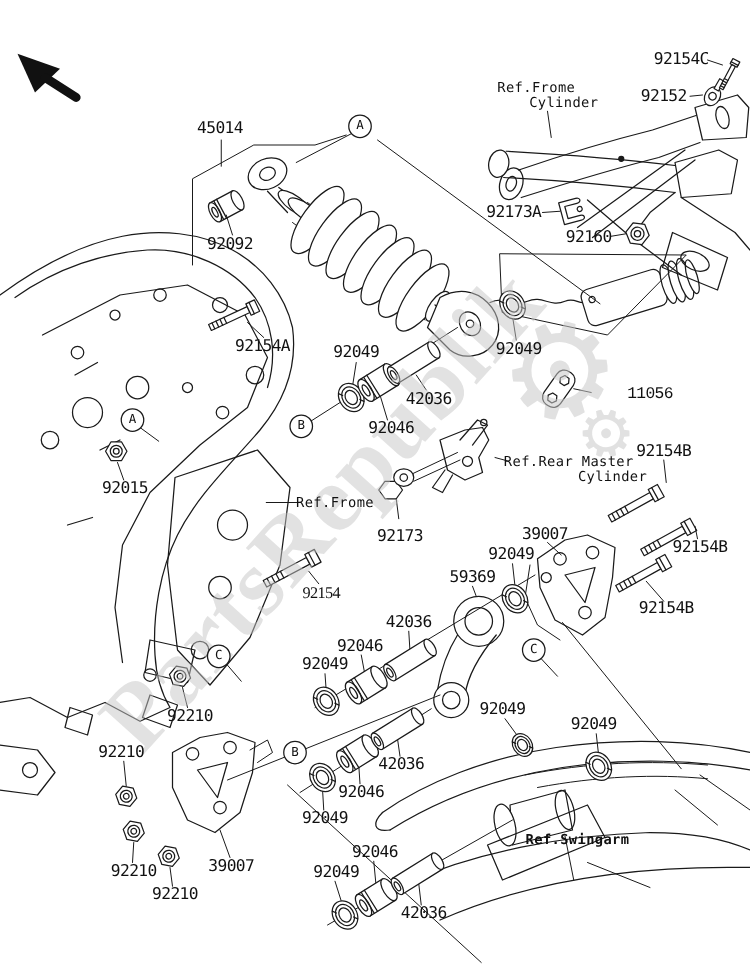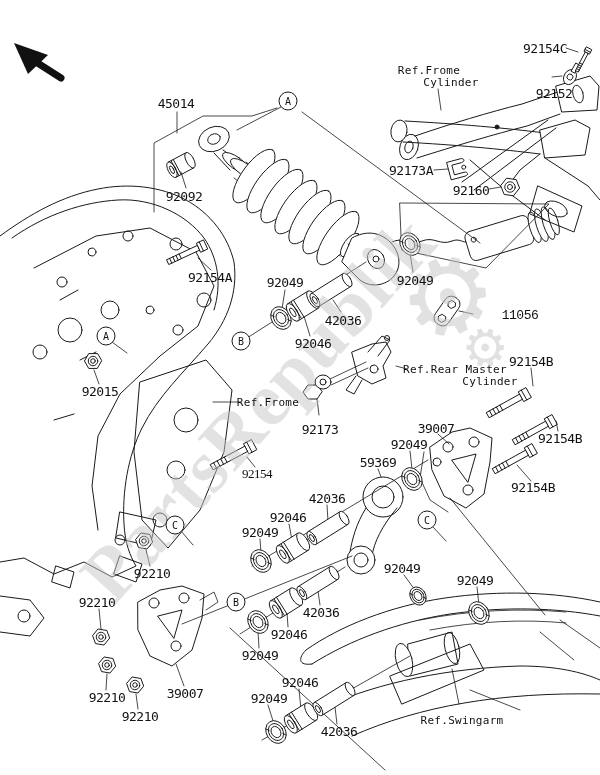--- a/index.html
+++ b/index.html
@@ -284,21 +284,21 @@
   <div id="watermark">
     <div id="wm-text">PartsRepublik</div>
     <div class="gear" id="gear-big">⚙</div>
     <div class="gear" id="gear-small">⚙</div>
   </div>
 
   <div id="labels">
       <div class="plabel" style="left: 176px; top: 103px;">45014</div>
       <div class="plabel" style="left: 184px; top: 196px;">92092</div>
       <div class="plabel" style="left: 545px; top: 48px;">92154C</div>
-      <div class="plabel" style="left: 531px; top: 93px; margin-left: 23px;">92152</div>
+      <div class="plabel" style="left: 531px; top: 77px;">92152</div>
       <div class="plabel" style="left: 411px; top: 170px;">92173A</div>
       <div class="plabel" style="left: 471px; top: 190px;">92160</div>
       <div class="plabel" style="left: 210px; top: 277px;">92154A</div>
       <div class="plabel" style="left: 285px; top: 282px;">92049</div>
       <div class="plabel" style="left: 415px; top: 280px;">92049</div>
       <div class="plabel" style="left: 343px; top: 320px;">42036</div>
       <div class="plabel" style="left: 313px; top: 343px;">92046</div>
       <div class="plabel" style="left: 520px; top: 315px; font-family: Liberation Mono, monospace;">11056</div>
       <div class="plabel" style="left: 100px; top: 391px;">92015</div>
       <div class="plabel" style="left: 531px; top: 361px;">92154B</div>
@@ -323,21 +323,21 @@
       <div class="plabel" style="left: 185px; top: 693px;">39007</div>
       <div class="plabel" style="left: 107px; top: 697px;">92210</div>
       <div class="plabel" style="left: 269px; top: 698px;">92049</div>
       <div class="plabel" style="left: 140px; top: 716px;">92210</div>
       <div class="plabel" style="left: 339px; top: 731px;">42036</div>
       <div class="plabel ref" style="left: 429px; top: 70px;">Ref.Frome</div>
       <div class="plabel ref" style="left: 451px; top: 82px;">Cylinder</div>
       <div class="plabel ref" style="left: 455px; top: 369px;">Ref.Rear Master</div>
       <div class="plabel ref" style="left: 458px; top: 381px; margin-left: 32px;">Cylinder</div>
       <div class="plabel ref" style="left: 268px; top: 402px;">Ref.Frome</div>
-      <div class="plabel ref" style="left: 462px; top: 720px;">Ref.Swingarm</div>
+      <div class="plabel ref" style="left: 462px; top: 672px; font-weight: bold;">Ref.Swingarm</div>
       <div class="callout" style="left: 288px; top: 101px;">A</div>
       <div class="callout" style="left: 106px; top: 336px;">A</div>
       <div class="callout" style="left: 241px; top: 341px;">B</div>
       <div class="callout" style="left: 236px; top: 602px;">B</div>
       <div class="callout" style="left: 175px; top: 525px;">C</div>
       <div class="callout" style="left: 427px; top: 520px;">C</div>
     </div>
 </div>
 
 </body></html>

